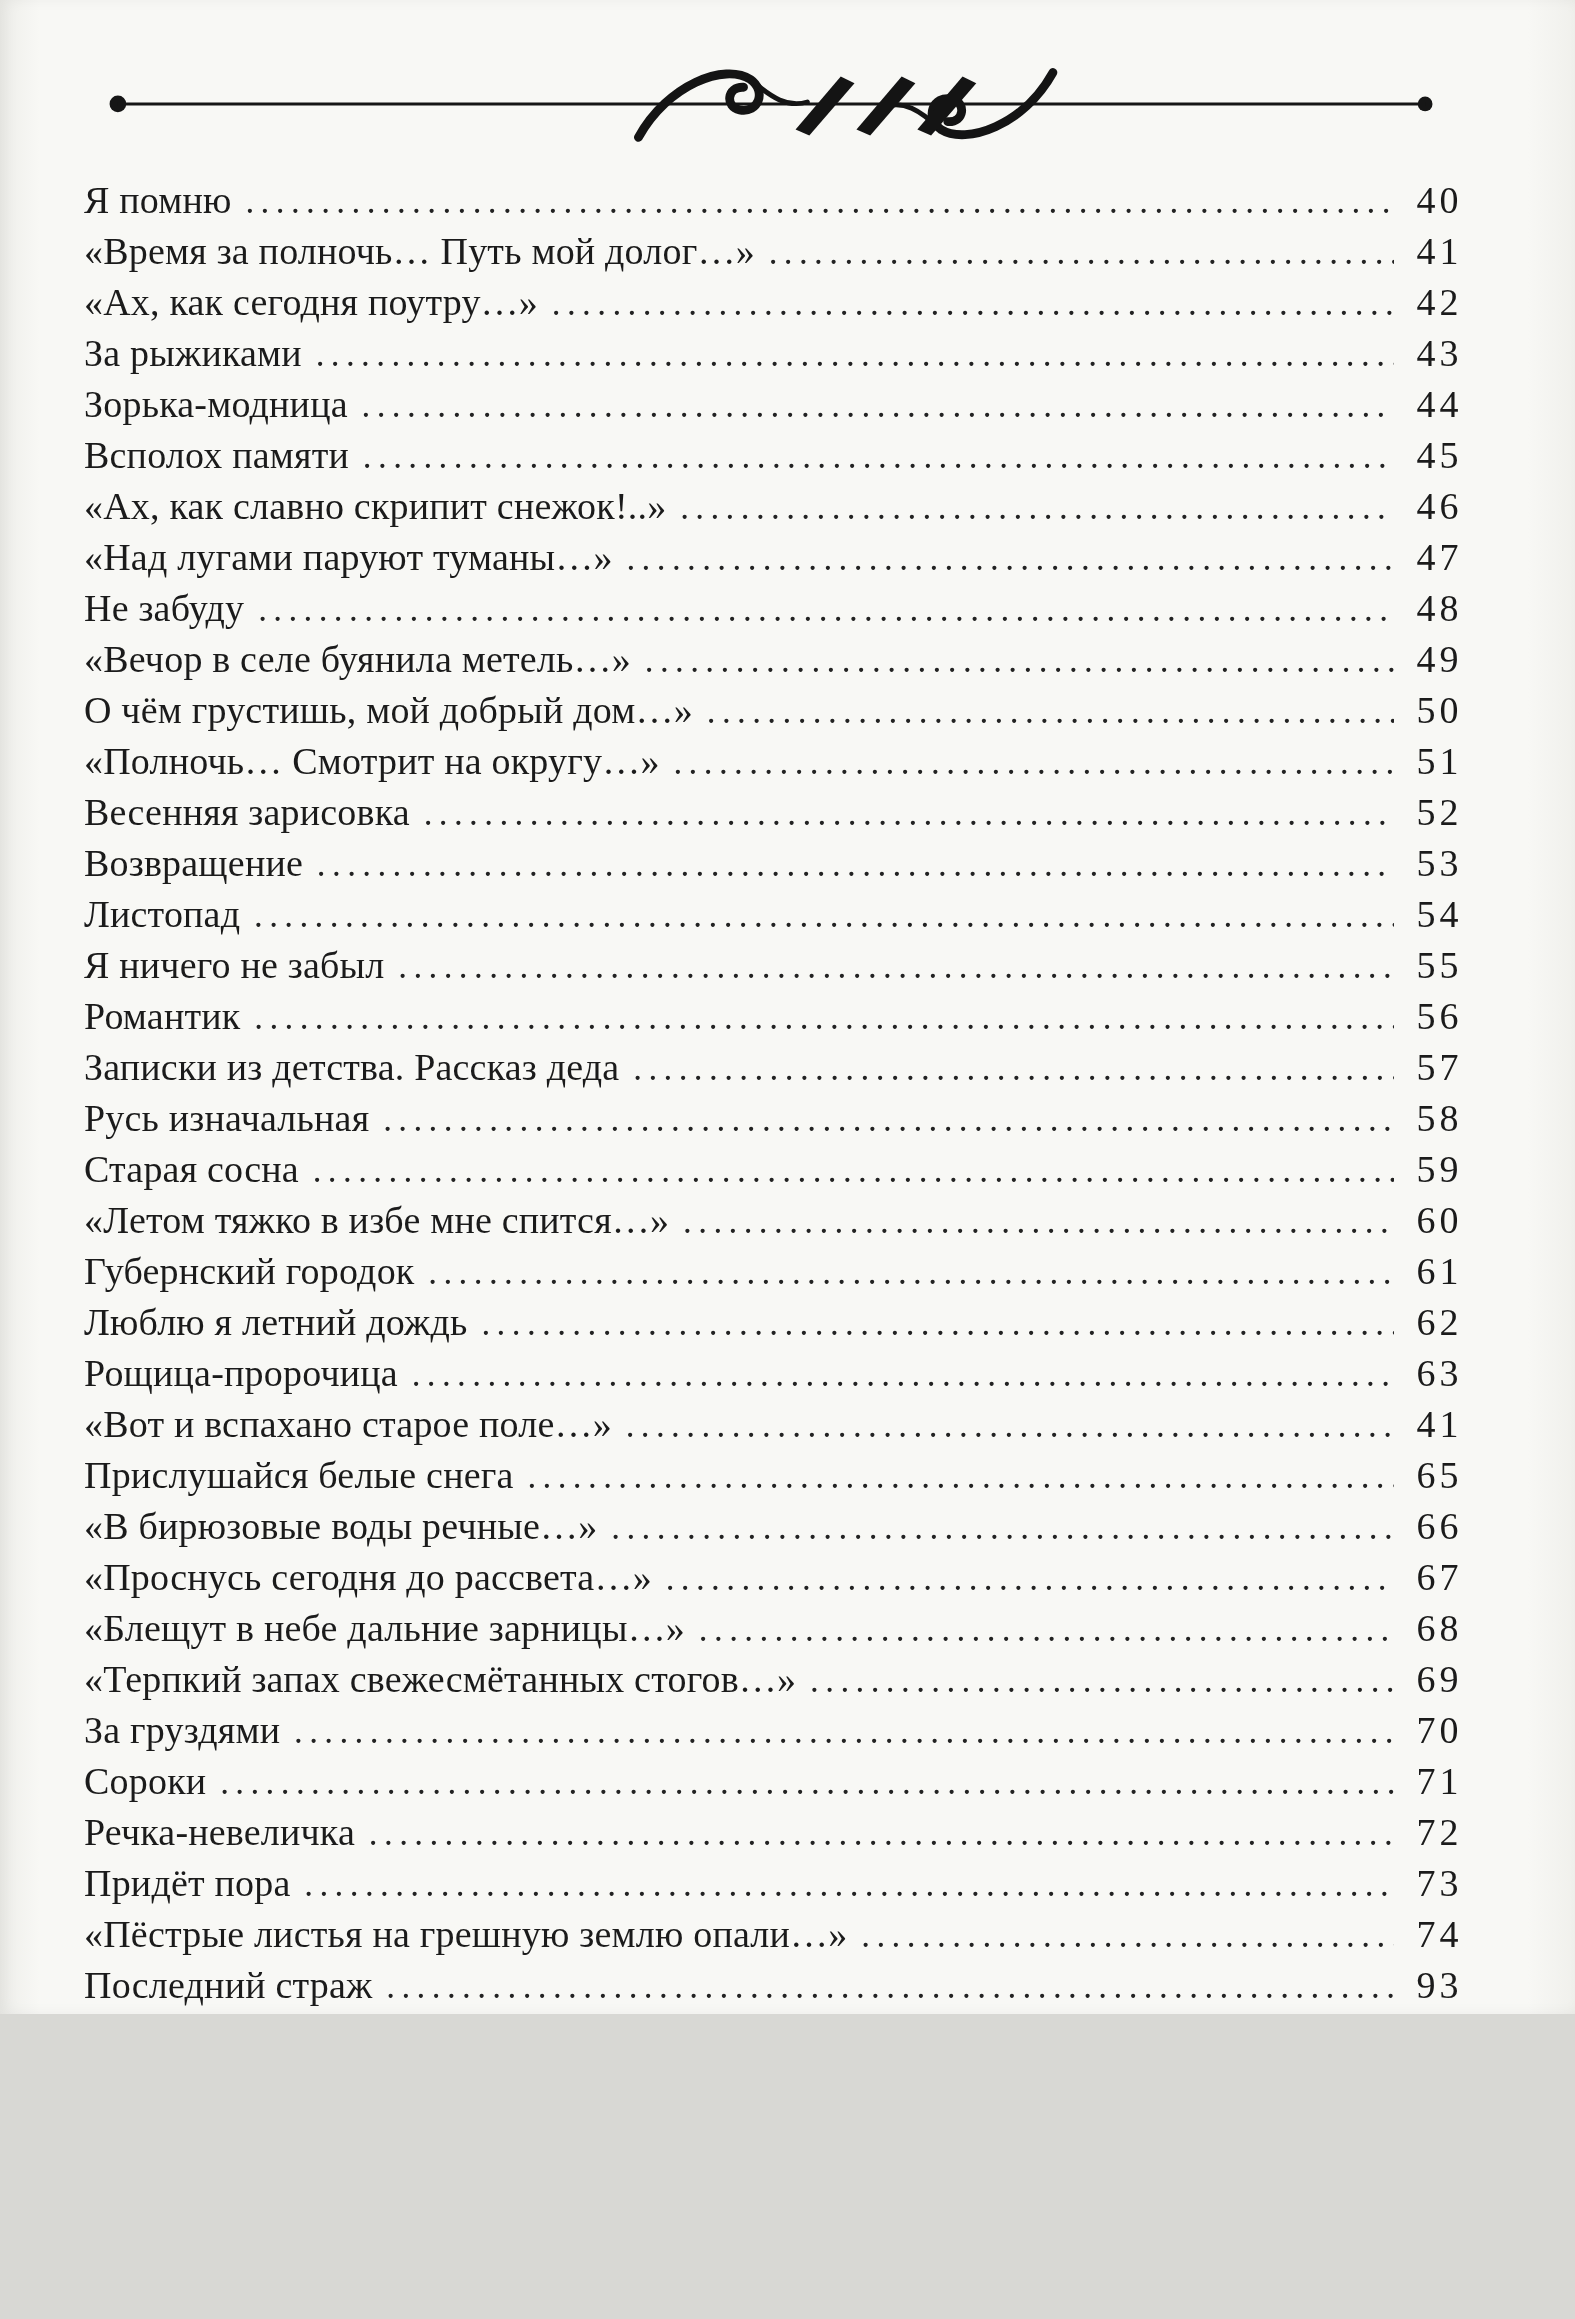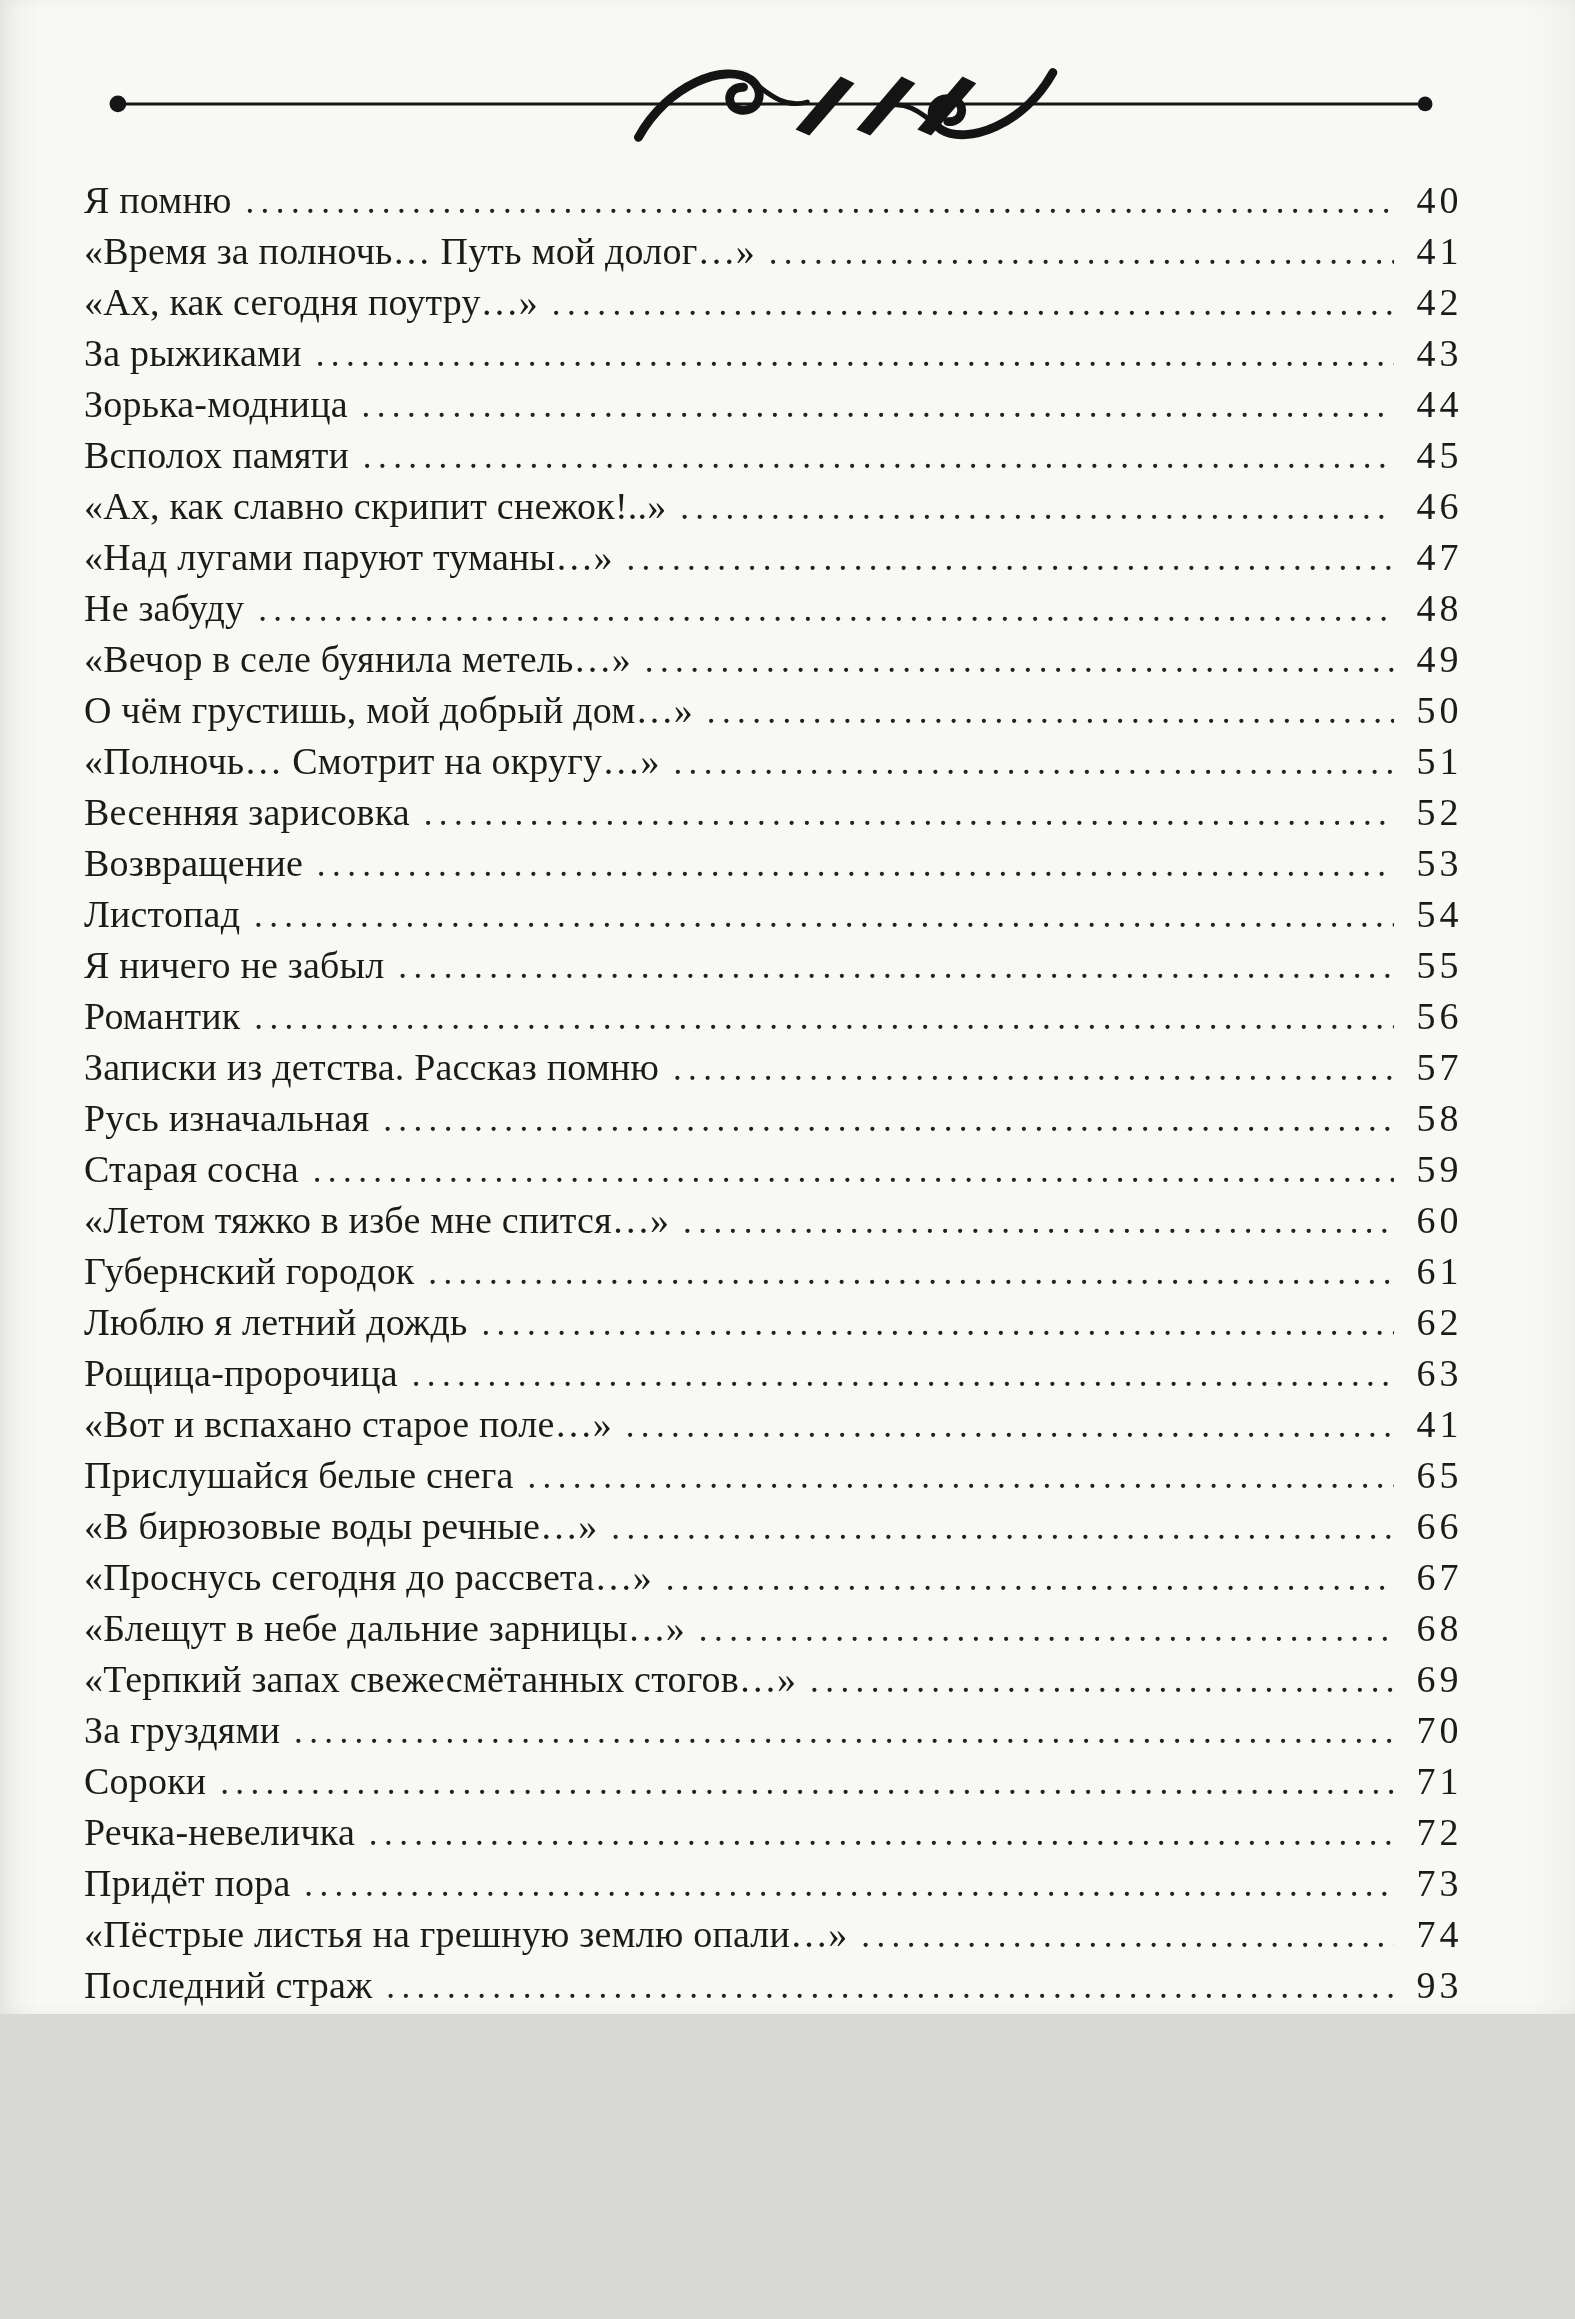--- a/index.html
+++ b/index.html
@@ -193,21 +193,21 @@
       <span class="pagenum">55</span>
     </div>
 
     <div class="entry">
       <span class="title">Романтик</span>
       <span class="leader"></span>
       <span class="pagenum">56</span>
     </div>
 
     <div class="entry">
-      <span class="title">Записки из детства. Рассказ помню</span>
+      <span class="title">Записки из детства. Рассказ деда</span>
       <span class="leader"></span>
       <span class="pagenum">57</span>
     </div>
 
     <div class="entry">
       <span class="title">Русь изначальная</span>
       <span class="leader"></span>
       <span class="pagenum">58</span>
     </div>
 

